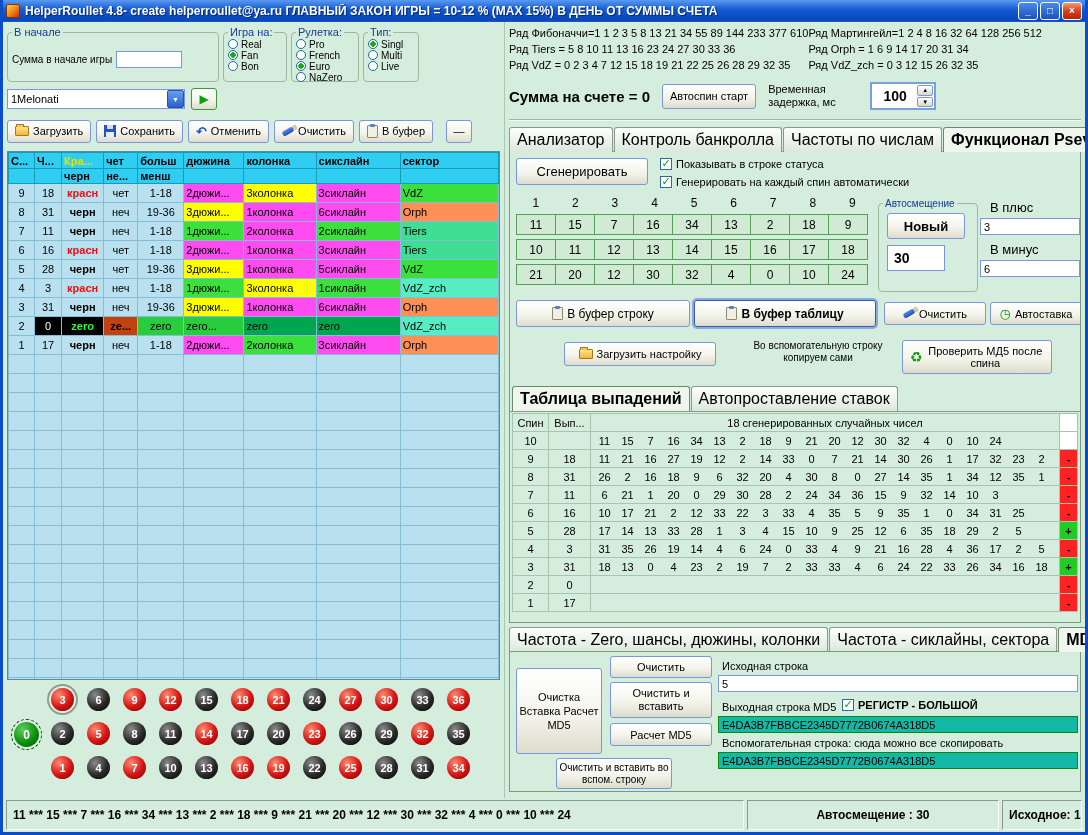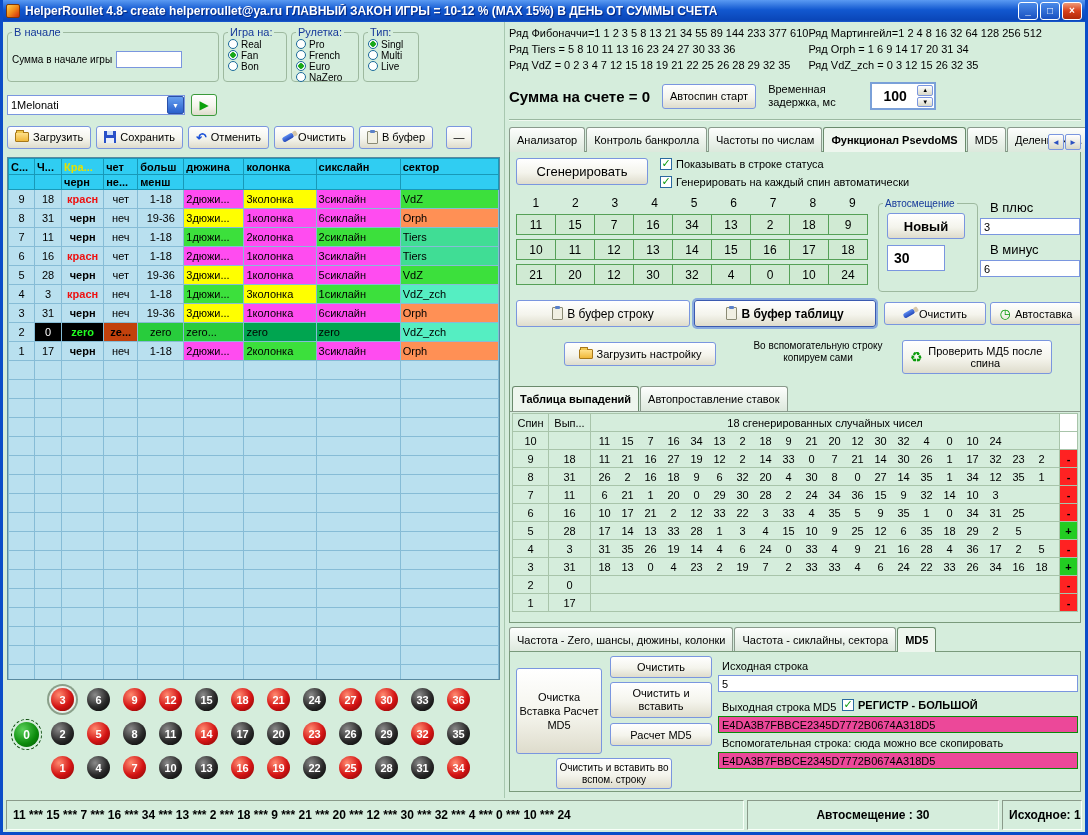--- a/index.html
+++ b/index.html
@@ -29,21 +29,21 @@
 .g-start{width:212px}
 .start-inner{display:flex;gap:4px;align-items:center;margin-top:12px}
 .lbl{font-size:10px}
 .start-input{width:66px}
 .g-game{width:64px}.g-wheel{width:68px}.g-type{width:56px}
 .radio-row{display:flex;align-items:center;gap:3px;height:10px;margin-bottom:1px;cursor:pointer}
 .radio{width:10px;height:10px;border-radius:50%;border:1px solid #1a6a9a;background:#fff;flex:0 0 10px}
 .radio.sel{background:radial-gradient(circle,#18a818 0 2.5px,#fff 3px)}
 .radio-label{font-size:10px}
 
-.combo-row{display:flex;gap:6px;align-items:center;height:26px;flex:0 0 26px;margin-top:10px}
+.combo-row{display:flex;gap:6px;align-items:center;height:26px;flex:0 0 26px;margin-top:4px}
 .combo{width:178px;height:20px;border:1px solid #7a96df;background:#fff;display:flex;align-items:center;cursor:pointer}
 .combo-text{flex:1;font-size:11px;padding-left:3px}
 .combo-btn{width:17px;height:18px;background:linear-gradient(#66a0f0,#2a60cc);border:1px solid #2a50a8;border-radius:2px;color:#fff;font-size:7px;display:flex;align-items:center;justify-content:center}
 .play-btn{width:26px;height:22px;padding:0;border-color:#3a9a3a}
 .play-glyph{color:#0aa00a;font-size:12px;line-height:1}
 
 .toolbar{display:flex;gap:5px;align-items:center;height:30px;flex:0 0 30px;margin-top:4px}
 .toolbar .btn{height:23px}
 .minus-btn{width:26px;padding:0;margin-left:8px}
 
@@ -83,21 +83,21 @@
 .autospin{height:25px}
 .delay-lbl{font-size:11px;width:90px;line-height:1.15}
 .spinner{display:flex;border:2px solid #7aa0d8;background:#fff;height:28px;align-items:stretch;padding:1px}
 .spin-val{width:44px;display:flex;align-items:center;justify-content:center;font-size:14px;font-weight:bold}
 .spin-arrows{display:flex;flex-direction:column;gap:1px}
 .spin-arrows button{width:16px;flex:1;font-size:6px;line-height:1;border:1px solid #7a96df;background:linear-gradient(#fff,#d8d8c8);border-radius:2px;padding:0;cursor:pointer}
 .hline{flex:0 0 2px;border-top:1px solid #9ab8a0;border-bottom:1px solid #f0f8f0;margin:4px 0 10px}
 
 .tabbar{display:flex;align-items:flex-end;flex:0 0 21px;position:relative}
 .tabs{display:flex;align-items:flex-end;height:21px}
-.tab{border:1px solid #8a9a8c;border-bottom:none;border-radius:3px 3px 0 0;padding:12px 7px;font-size:11px;background:linear-gradient(#fdfefd,#dce8dc);margin-right:1px;white-space:nowrap;cursor:pointer;height:19px;display:flex;align-items:center}
+.tab{border:1px solid #8a9a8c;border-bottom:none;border-radius:3px 3px 0 0;padding:12px 7px;font-size:16px;background:linear-gradient(#fdfefd,#dce8dc);margin-right:1px;white-space:nowrap;cursor:pointer;height:19px;display:flex;align-items:center}
 .tab.active{background:#eef6ee;font-weight:bold;height:21px;border-color:#6a8a6c;position:relative;z-index:2}
 .tab-scroll{position:absolute;right:0;bottom:2px;display:flex;gap:1px}
 .mini-btn{width:16px;height:16px;font-size:8px;border:1px solid #7a96df;background:linear-gradient(#fff,#d8d8c8);border-radius:2px;padding:0;color:#2a50c0;cursor:pointer}
 
 .tabpage{border:1px solid #7a9a7c;background:#d5eddc;display:flex;flex-direction:column;flex:0 0 472px;overflow:hidden;margin-top:-1px}
 .pseudo{position:relative;flex:0 0 238px}
 .gen-btn{position:absolute;left:6px;top:6px;width:132px;height:27px;font-size:13px}
 .chk1{position:absolute;left:150px;top:6px}
 .chk2{position:absolute;left:150px;top:24px}
 .pgrid{position:absolute;left:6px;top:44px;width:356px}
@@ -137,21 +137,21 @@
 .md5-big{position:absolute;left:6px;top:16px;width:86px;height:86px;white-space:normal;line-height:1.3;font-size:11px;padding:2px}
 .md5-clear{position:absolute;left:100px;top:4px;width:102px;height:22px}
 .md5-clrpaste{position:absolute;left:100px;top:30px;width:102px;height:36px;white-space:normal;line-height:1.15;padding:2px}
 .md5-calc{position:absolute;left:100px;top:71px;width:102px;height:23px}
 .md5-clrpaste-aux{position:absolute;left:46px;top:106px;width:116px;height:31px;white-space:normal;line-height:1.15;font-size:10px;padding:2px}
 .md5-lbl{position:absolute;font-size:11px;white-space:nowrap}
 .src-lbl{left:212px;top:8px}
 .src-input{position:absolute;left:208px;top:23px;width:360px}
 .out-lbl{left:212px;top:49px}
 .reg-chk{position:absolute;left:332px;top:47px;font-weight:bold}
-.green-field{position:absolute;left:208px;width:360px;height:17px;background:#ec4899;border:1px solid #0a8a0a;font-size:11px;display:flex;align-items:center;padding-left:3px;overflow:hidden}
+.green-field{position:absolute;left:208px;width:360px;height:17px;background:#14b8a6;border:1px solid #0a8a0a;font-size:11px;display:flex;align-items:center;padding-left:3px;overflow:hidden}
 .out-field{top:64px}
 .aux-lbl{left:212px;top:85px}
 .aux-field{top:100px}
 
 .statusbar{flex:0 0 27px;display:flex;gap:3px;padding:2px 3px;align-items:stretch}
 .sb{border:1px solid;border-color:#8a9a8a #f8fff8 #f8fff8 #8a9a8a;font-size:12px;font-weight:bold;display:flex;align-items:center;padding:7px 6px;white-space:nowrap;overflow:hidden}
 .sb1{flex:0 0 738px}
 .sb2{flex:0 0 252px;justify-content:center}
 .sb3{flex:1}
 </style>

